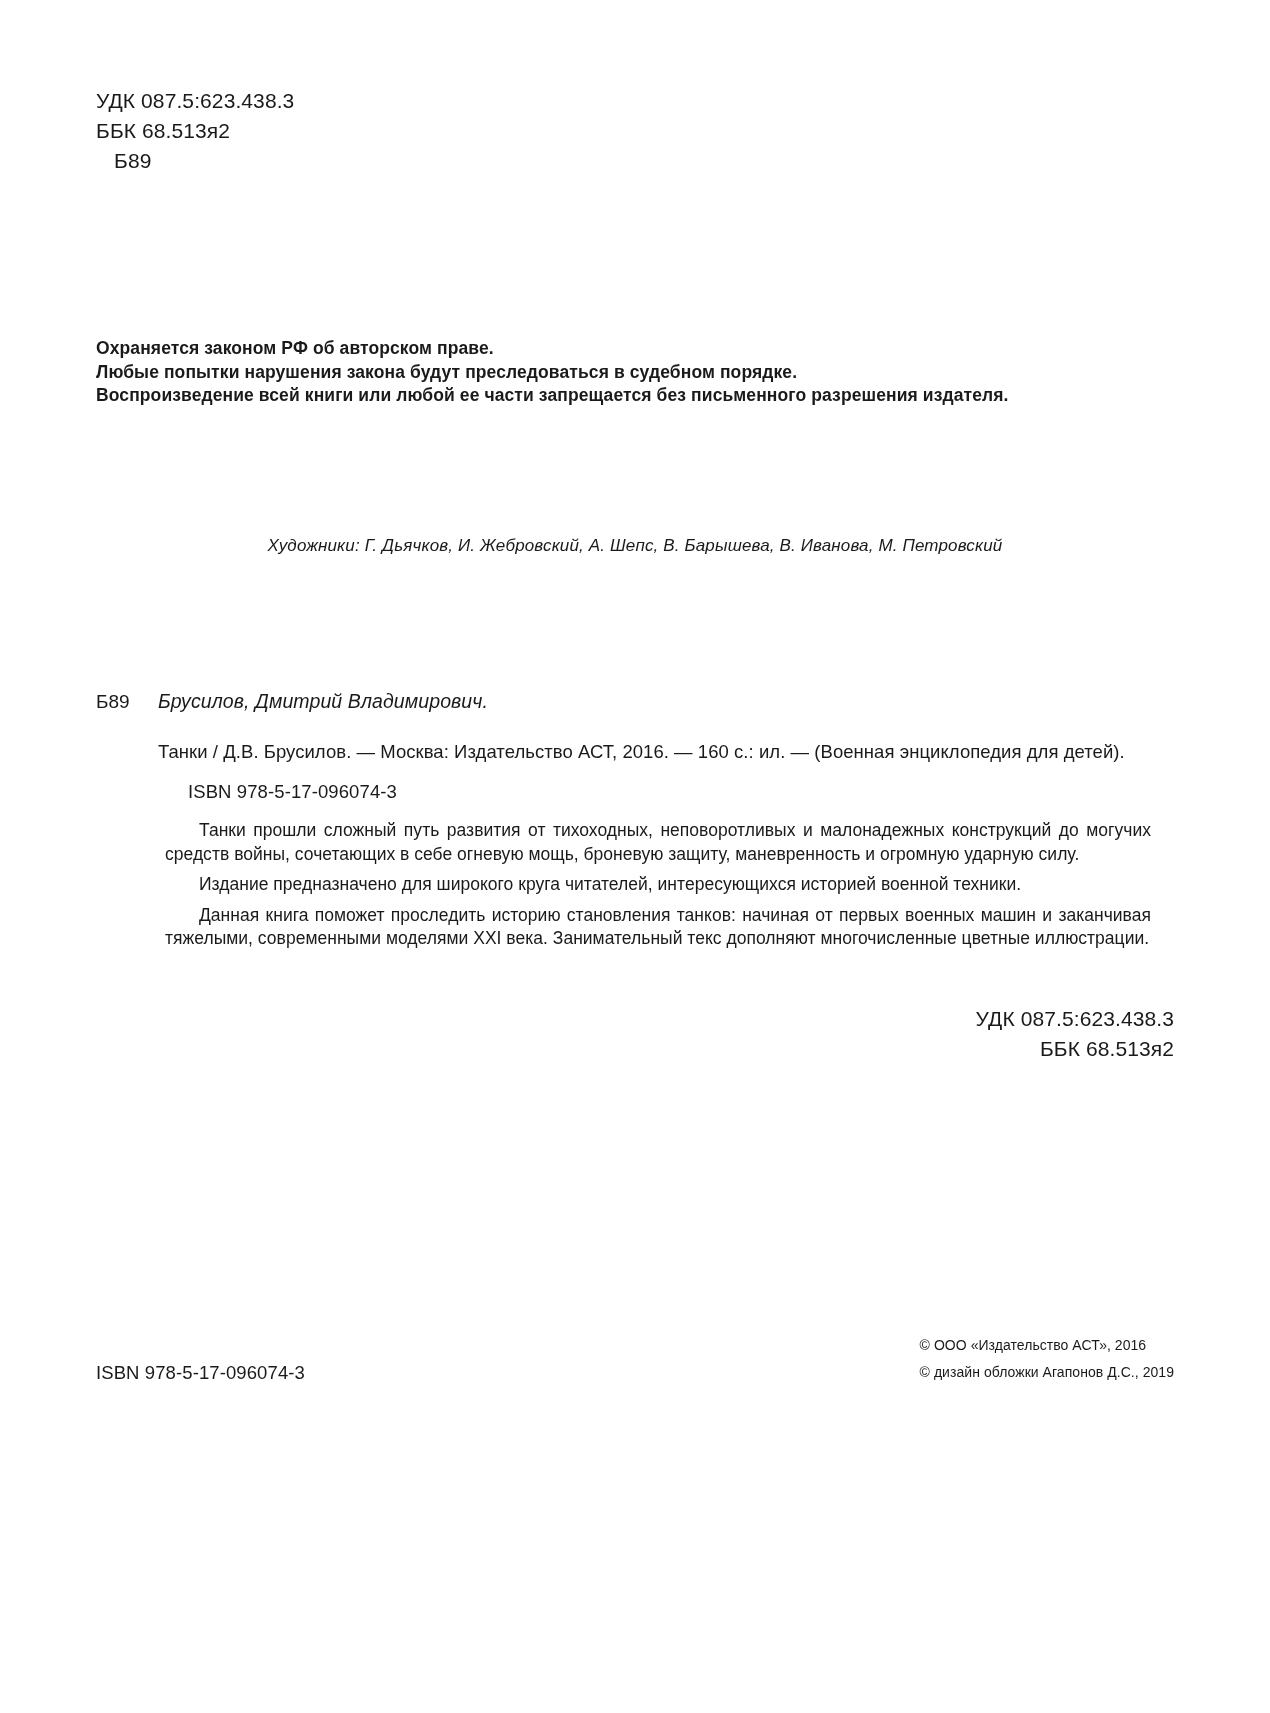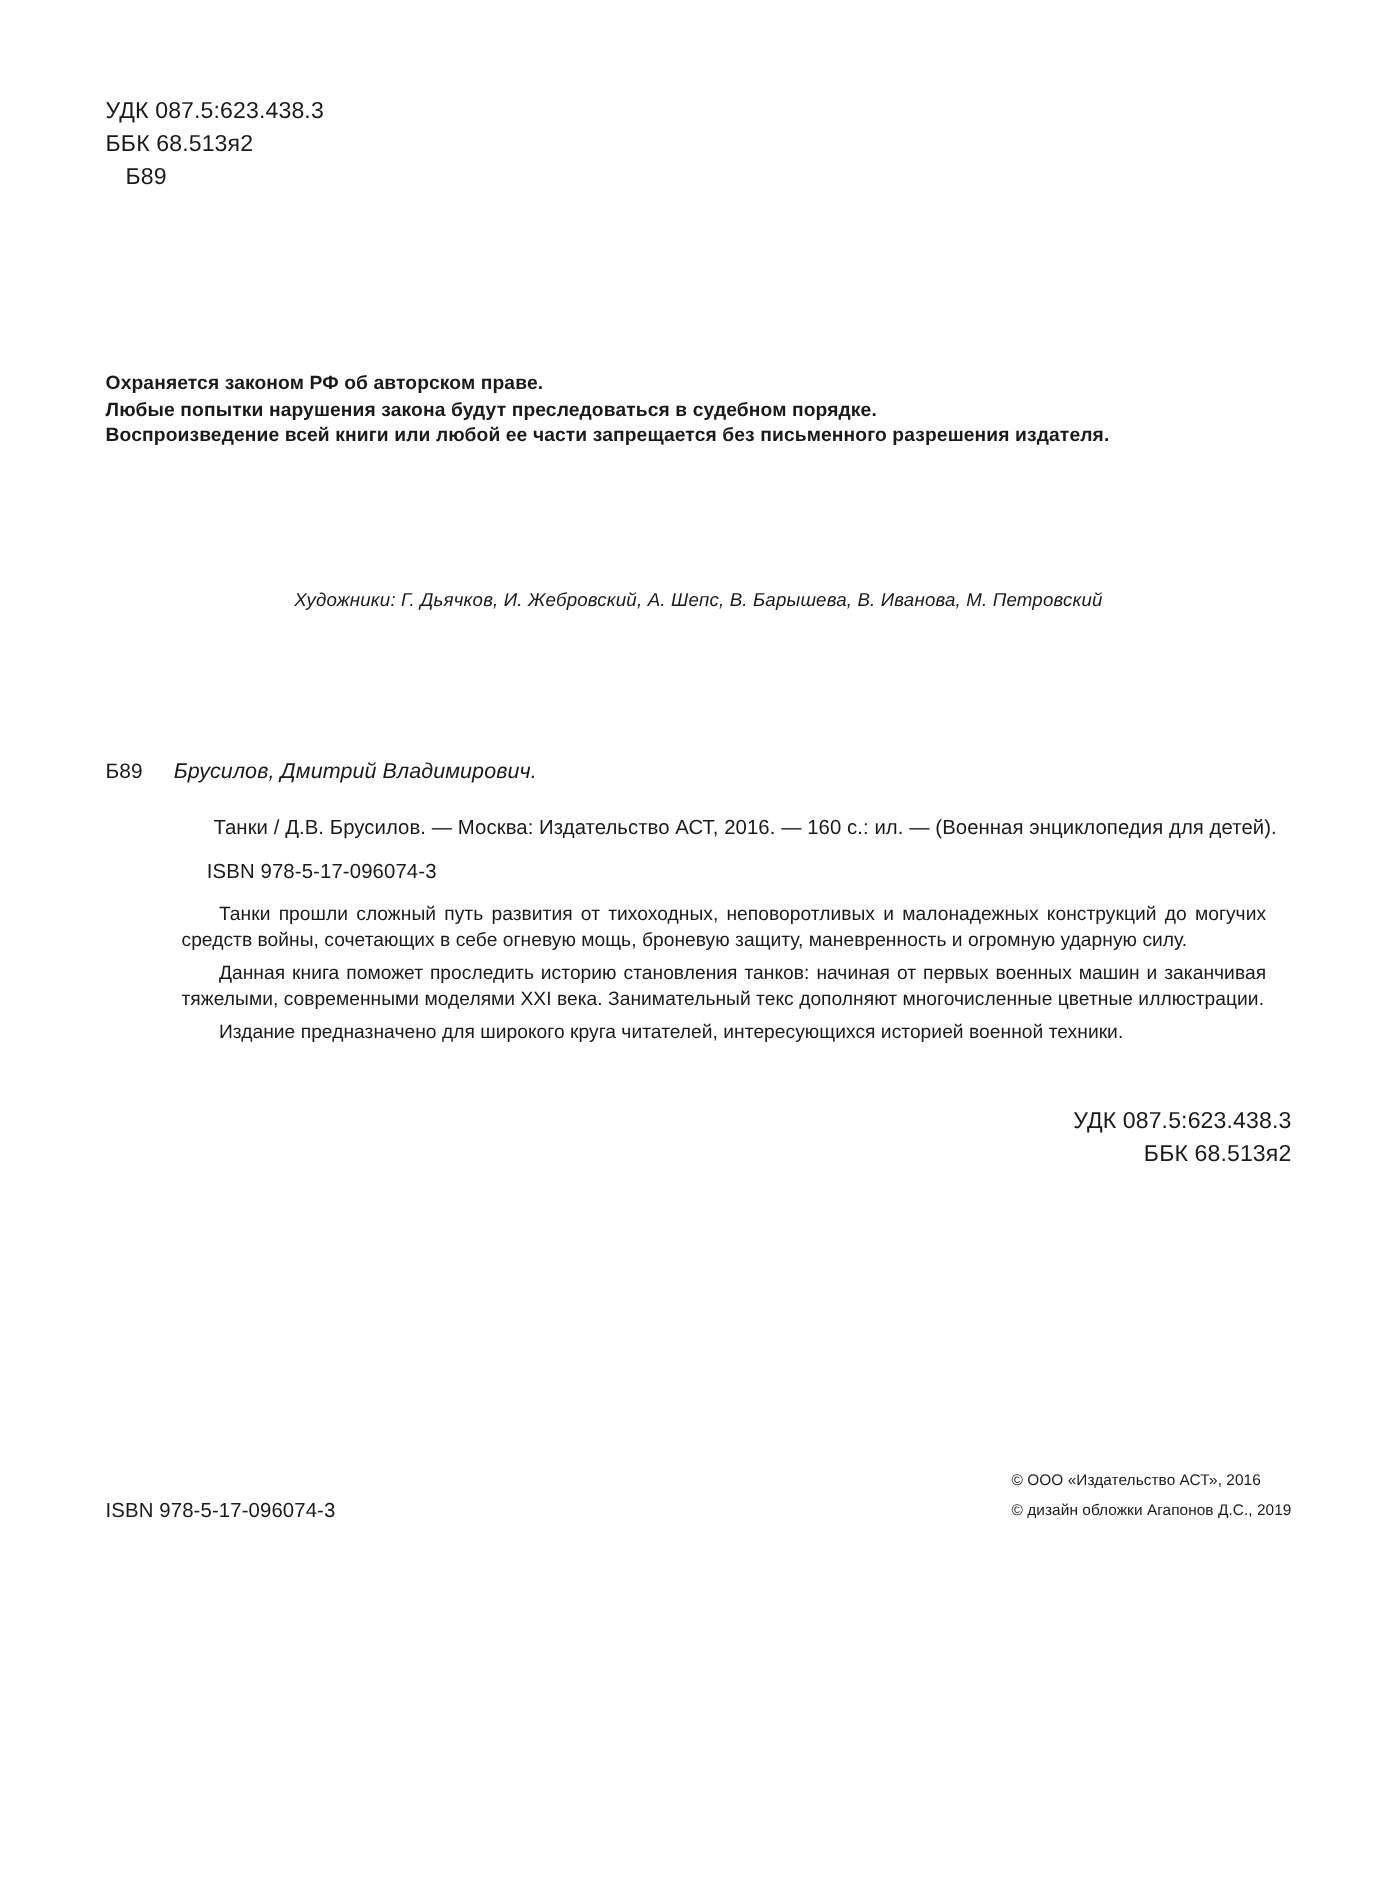--- a/index.html
+++ b/index.html
@@ -81,21 +81,20 @@
   }
   .record-body {
     margin-left: 62px;
   }
   .record-title {
     margin-top: 26px;
     font-size: 18.5px;
     line-height: 26px;
     letter-spacing: 0.05px;
     white-space: nowrap;
-    margin-left: 36px;
   }
   .record-isbn {
     margin-top: 16px;
     margin-left: 30px;
     font-size: 18.5px;
     letter-spacing: 0.1px;
   }
   .annotation {
     margin-top: 16px;
     font-size: 17.5px;
@@ -164,22 +163,22 @@
   <div class="record">
     <div class="record-head">
       <div class="record-code">Б89</div>
       <div class="record-author">Брусилов, Дмитрий Владимирович.</div>
     </div>
     <div class="record-body">
       <div class="record-title">Танки / Д.В. Брусилов. — Москва: Издательство АСТ, 2016. — 160 с.: ил. — (Военная энциклопедия для детей).</div>
       <div class="record-isbn">ISBN 978-5-17-096074-3</div>
       <div class="annotation">
         <p>Танки прошли сложный путь развития от тихоходных, неповоротливых и малонадежных конструкций до могучих средств войны, сочетающих в себе огневую мощь, броневую защиту, маневренность и огромную ударную силу.</p>
+        <p>Издание предназначено для широкого круга читателей, интересующихся историей военной техники.</p>
         <p>Данная книга поможет проследить историю становления танков: начиная от первых военных машин и заканчивая тяжелыми, современными моделями XXI века. Занимательный текс дополняют многочисленные цветные иллюстрации.</p>
-        <p>Издание предназначено для широкого круга читателей, интересующихся историей военной техники.</p>
       </div>
     </div>
   </div>
 
   <div class="classification-repeat">
     <div>УДК 087.5:623.438.3</div>
     <div>ББК 68.513я2</div>
   </div>
 
   <div class="footer">

